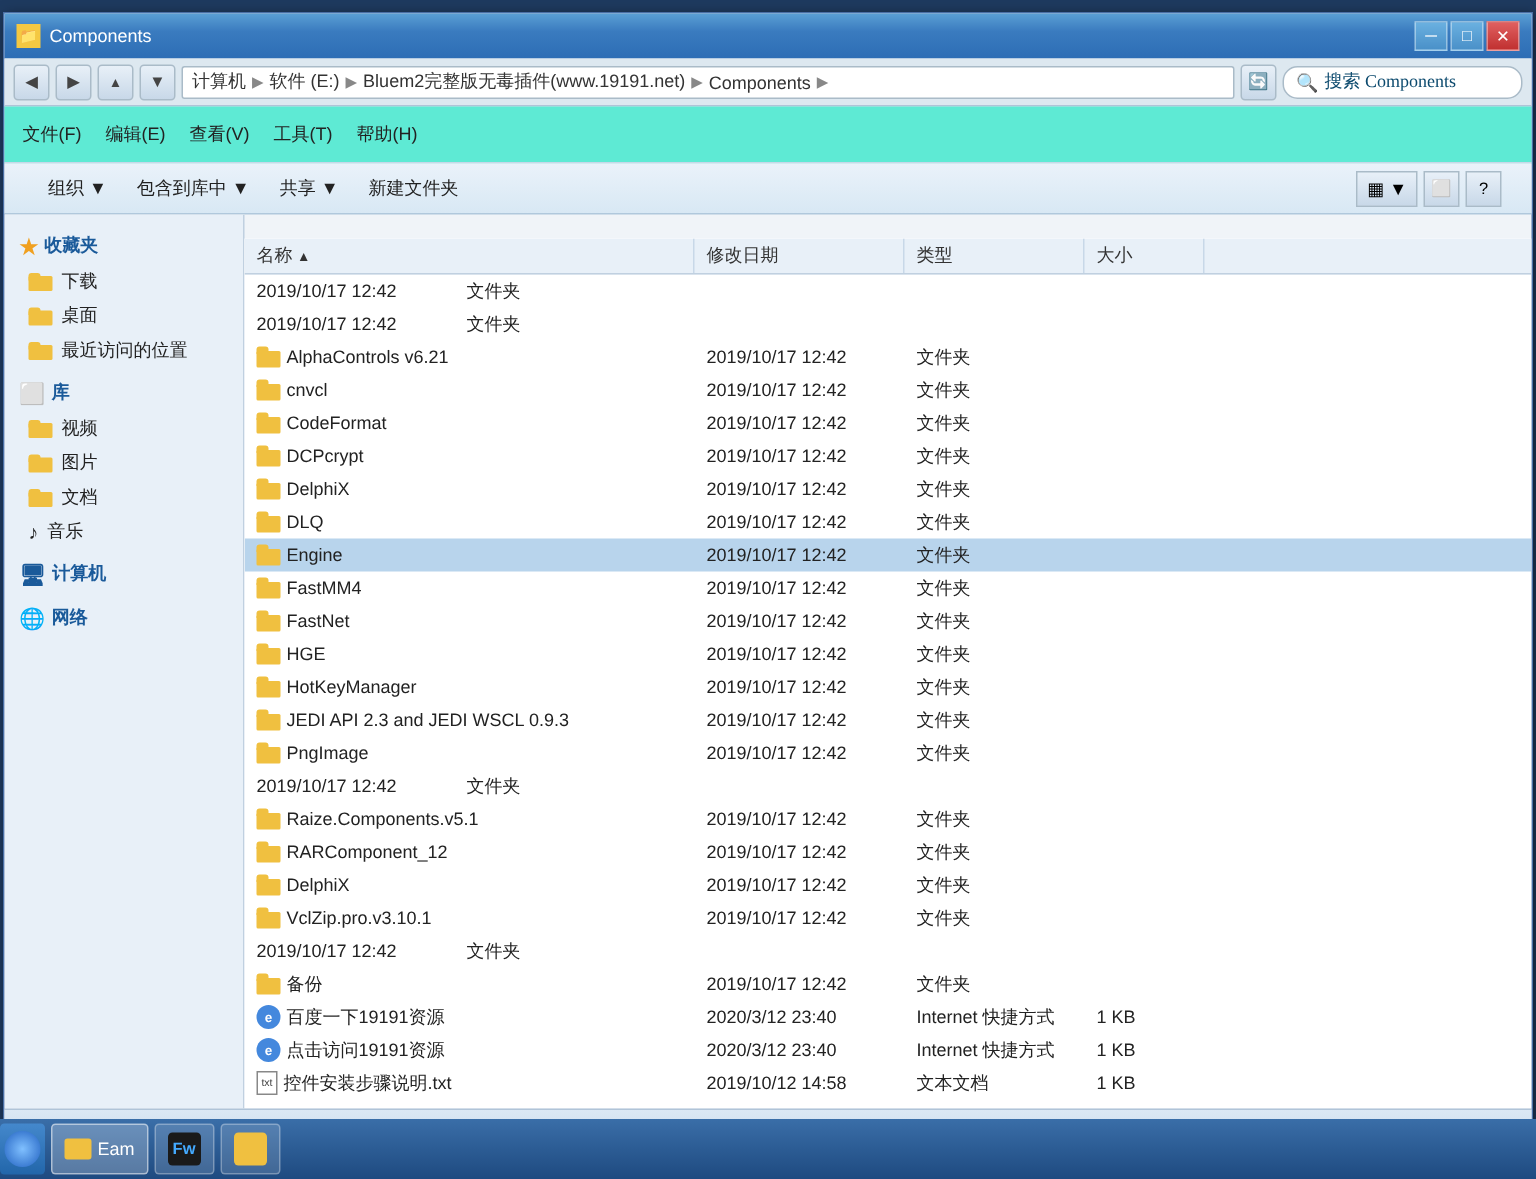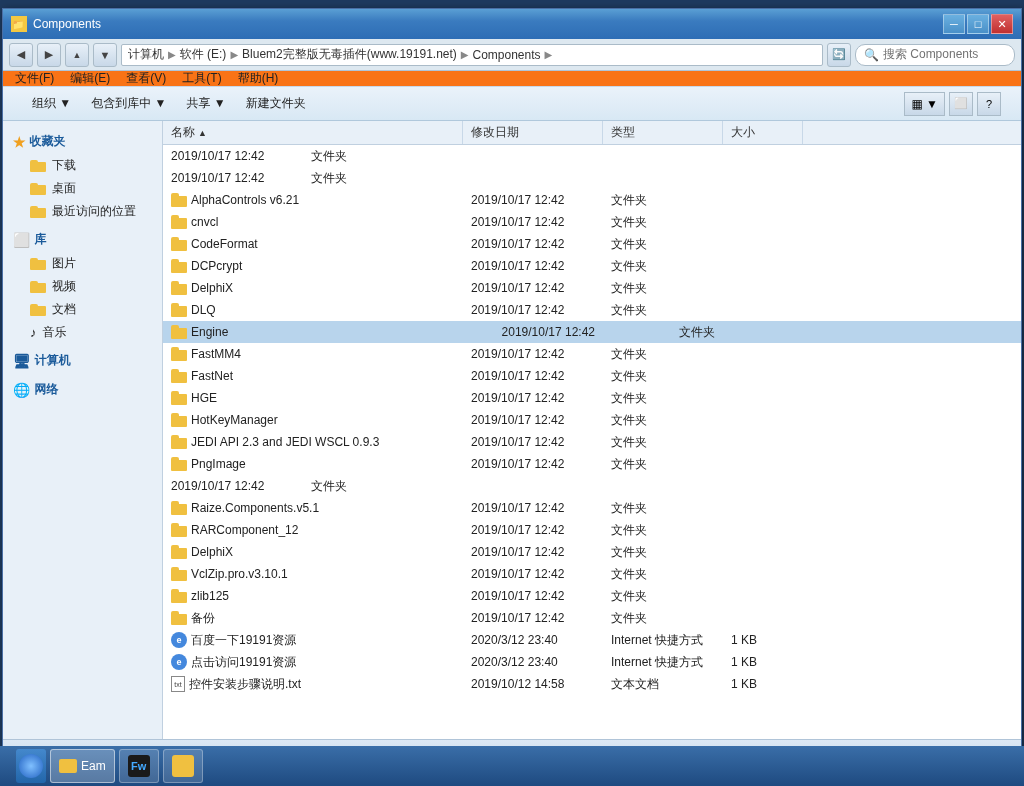--- a/index.html
+++ b/index.html
@@ -198,21 +198,21 @@
       cursor: pointer;
     }
     .sidebar-star {
       color: #f0a020;
       font-size: 14px;
     }
     .sidebar-item {
       display: flex;
       align-items: center;
       gap: 6px;
-      padding: 3px 10px 3px 27px;
+      padding: 3px 10px 3px 16px;
       cursor: pointer;
       color: #222;
       font-size: 12px;
     }
     .folder-icon-sm {
       width: 16px;
       height: 12px;
       position: relative;
       display: inline-block;
     }
@@ -244,20 +244,21 @@
       color: #4a8acc;
     }
 
     
     .file-list-container {
       flex: 1;
       overflow: hidden;
       display: flex;
       flex-direction: column;
       background: white;
+      margin-top: 16px;
     }
     .column-headers {
       display: flex;
       background: #e8f0f8;
       border-bottom: 1px solid #c0d0e0;
       height: 24px;
       flex-shrink: 0;
     }
     .col-header {
       padding: 3px 8px;
@@ -279,21 +280,21 @@
       flex: 1;
       overflow-y: auto;
     }
     .file-row {
       display: flex;
       align-items: center;
       height: 22px;
       cursor: pointer;
       border-bottom: none;
     }
-    .file-row.selected { background: #b8d4ec; text-align: right; }
+    .file-row.selected { background: #b8d4ec; }
     .file-cell {
       padding: 2px 8px;
       font-size: 12px;
       color: #222;
       white-space: nowrap;
       overflow: hidden;
       text-overflow: ellipsis;
     }
     .file-cell.name {
       width: 300px;
@@ -374,21 +375,21 @@
     
     .taskbar {
       position: fixed;
       bottom: 0;
       left: 0;
       width: 1024px;
       height: 40px;
       background: linear-gradient(to bottom, #3a6ea8, #1e4a80);
       display: flex;
       align-items: center;
-      padding: 2px 16px;
+      padding: 2px 0;
       gap: 4px;
     }
     .taskbar-start {
       width: 30px;
       height: 34px;
       background: linear-gradient(to bottom, #4488cc, #2266aa);
       border-radius: 3px;
       display: flex;
       align-items: center;
       justify-content: center;
@@ -431,23 +432,23 @@
       display: flex;
       align-items: center;
       justify-content: center;
       color: #4af;
       font-size: 11px;
       font-weight: bold;
     }
 
     
     .menu-bar {
-      background: #f97316;
+      background: #5eead4;
       border-bottom: 1px solid #c8d8e8;
-      height: 16px;
+      height: 38px;
       display: flex;
       align-items: center;
       padding: 0 4px;
       flex-shrink: 0;
     }
     .menu-item {
       padding: 2px 8px;
       font-size: 12px;
       color: #222;
       cursor: pointer;
@@ -480,21 +481,21 @@
       <span class="path-segment">软件 (E:)</span>
       <span class="path-arrow">▶</span>
       <span class="path-segment">Bluem2完整版无毒插件(www.19191.net)</span>
       <span class="path-arrow">▶</span>
       <span class="path-segment">Components</span>
       <span class="path-arrow">▶</span>
     </div>
     <div class="nav-btn">🔄</div>
     <div class="search-box">
       <span>🔍</span>
-      <span style="color:#737373;font-size:12px;">搜索 Components</span>
+      <span style="color:#0c4a6e;font-size:12px;font-family:Liberation Serif, serif;">搜索 Components</span>
     </div>
   </div>
 
   <div class="menu-bar">
     <div class="menu-item"><span>文件(F)</span></div>
     <div class="menu-item"><span>编辑(E)</span></div>
     <div class="menu-item"><span>查看(V)</span></div>
     <div class="menu-item"><span>工具(T)</span></div>
     <div class="menu-item"><span>帮助(H)</span></div>
   </div>
@@ -533,25 +534,25 @@
         </div>
       </div>
 
       <div class="sidebar-section">
         <div class="sidebar-header">
           <span style="color:#6688cc;font-size:14px;">⬜</span>
           <span>库</span>
         </div>
         <div class="sidebar-item">
           <span class="folder-icon-sm"></span>
-          <span>图片</span>
+          <span>视频</span>
         </div>
         <div class="sidebar-item">
           <span class="folder-icon-sm"></span>
-          <span>视频</span>
+          <span>图片</span>
         </div>
         <div class="sidebar-item">
           <span class="folder-icon-sm"></span>
           <span>文档</span>
         </div>
         <div class="sidebar-item">
           <span style="font-size:13px;">♪</span>
           <span>音乐</span>
         </div>
       </div>
@@ -751,24 +752,20 @@
           <div class="file-row">
       <div class="file-cell name">
         <span class="file-icon"></span>
         <span>VclZip.pro.v3.10.1</span>
       </div>
       <div class="file-cell date">2019/10/17 12:42</div>
       <div class="file-cell type">文件夹</div>
       <div class="file-cell size"></div>
     </div>
           <div class="file-row">
-      <div class="file-cell name">
-        <span class="file-icon"></span>
-        <span>zlib125</span>
-      </div>
       <div class="file-cell date">2019/10/17 12:42</div>
       <div class="file-cell type">文件夹</div>
       <div class="file-cell size"></div>
     </div>
           <div class="file-row">
       <div class="file-cell name">
         <span class="file-icon"></span>
         <span>备份</span>
       </div>
       <div class="file-cell date">2019/10/17 12:42</div>

